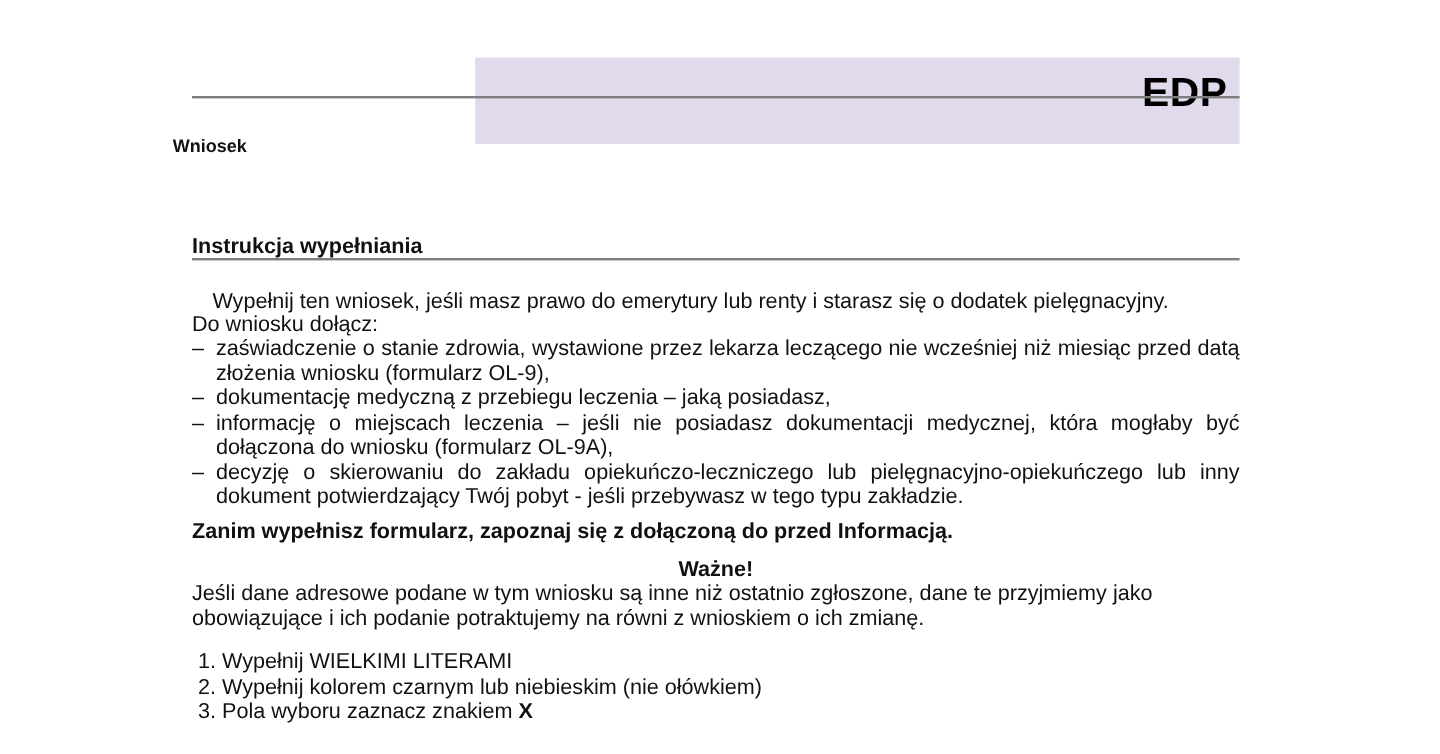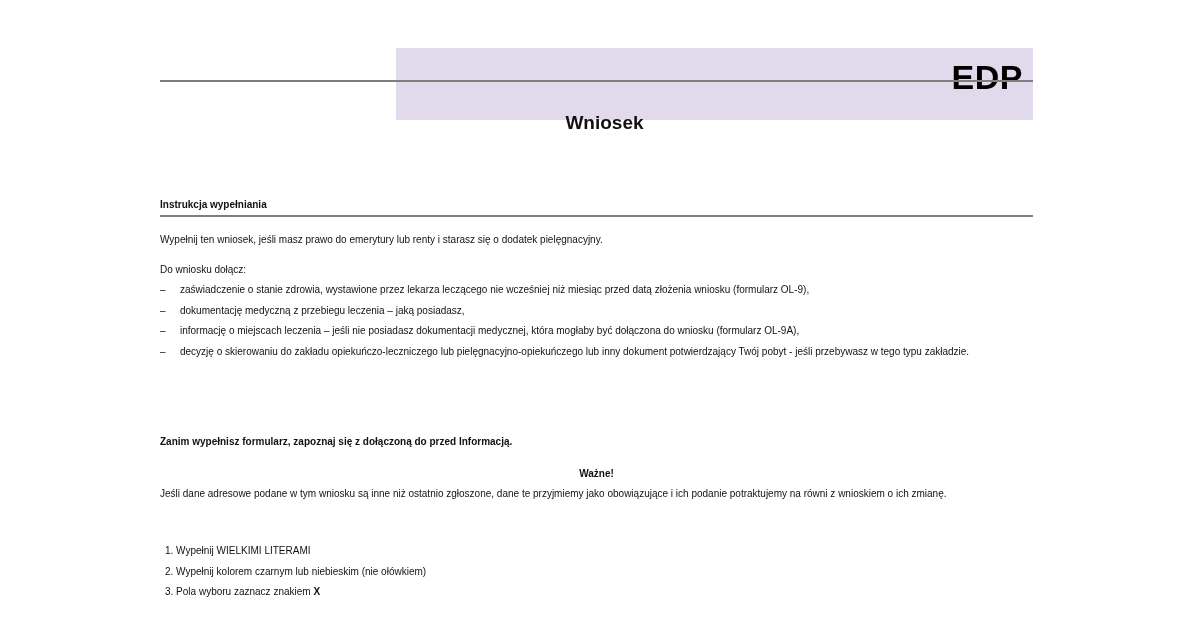--- a/index.html
+++ b/index.html
@@ -75,49 +75,48 @@
     .header-rule {
       position: absolute;
       left: 0;
       top: 80px;
       width: 873px;
       height: 2px;
       background: #7e7e7e;
     }
     .title {
       position: absolute;
-      left: 168px;
+      left: 144px;
       top: 107px;
       width: 873px;
-      text-align: center;
-      font-weight: bold;
-      font-size: 19px;
+      font-weight: bold;
+      font-size: 15px;
       line-height: 32px;
     }
     .section {
       position: absolute;
       left: 160px;
       width: 873px;
-      font-size: 10px;
+      font-size: 18px;
       line-height: 20.5px;
     }
     .section-title {
       top: 195px;
       font-weight: bold;
       height: 20px;
     }
     .section-rule {
       position: absolute;
       left: 160px;
       top: 215px;
       width: 873px;
       height: 2px;
       background: #7e7e7e;
     }
-    .intro { top: 230px; }
+    .intro { top: 241px; margin-left: 17px; }
     .attach-label { top: 260px; }
     .attach-list {
       top: 280px;
       margin: 0;
       padding: 0;
       list-style: none;
     }
     .attach-list li {
       position: relative;
       padding-left: 20px;

